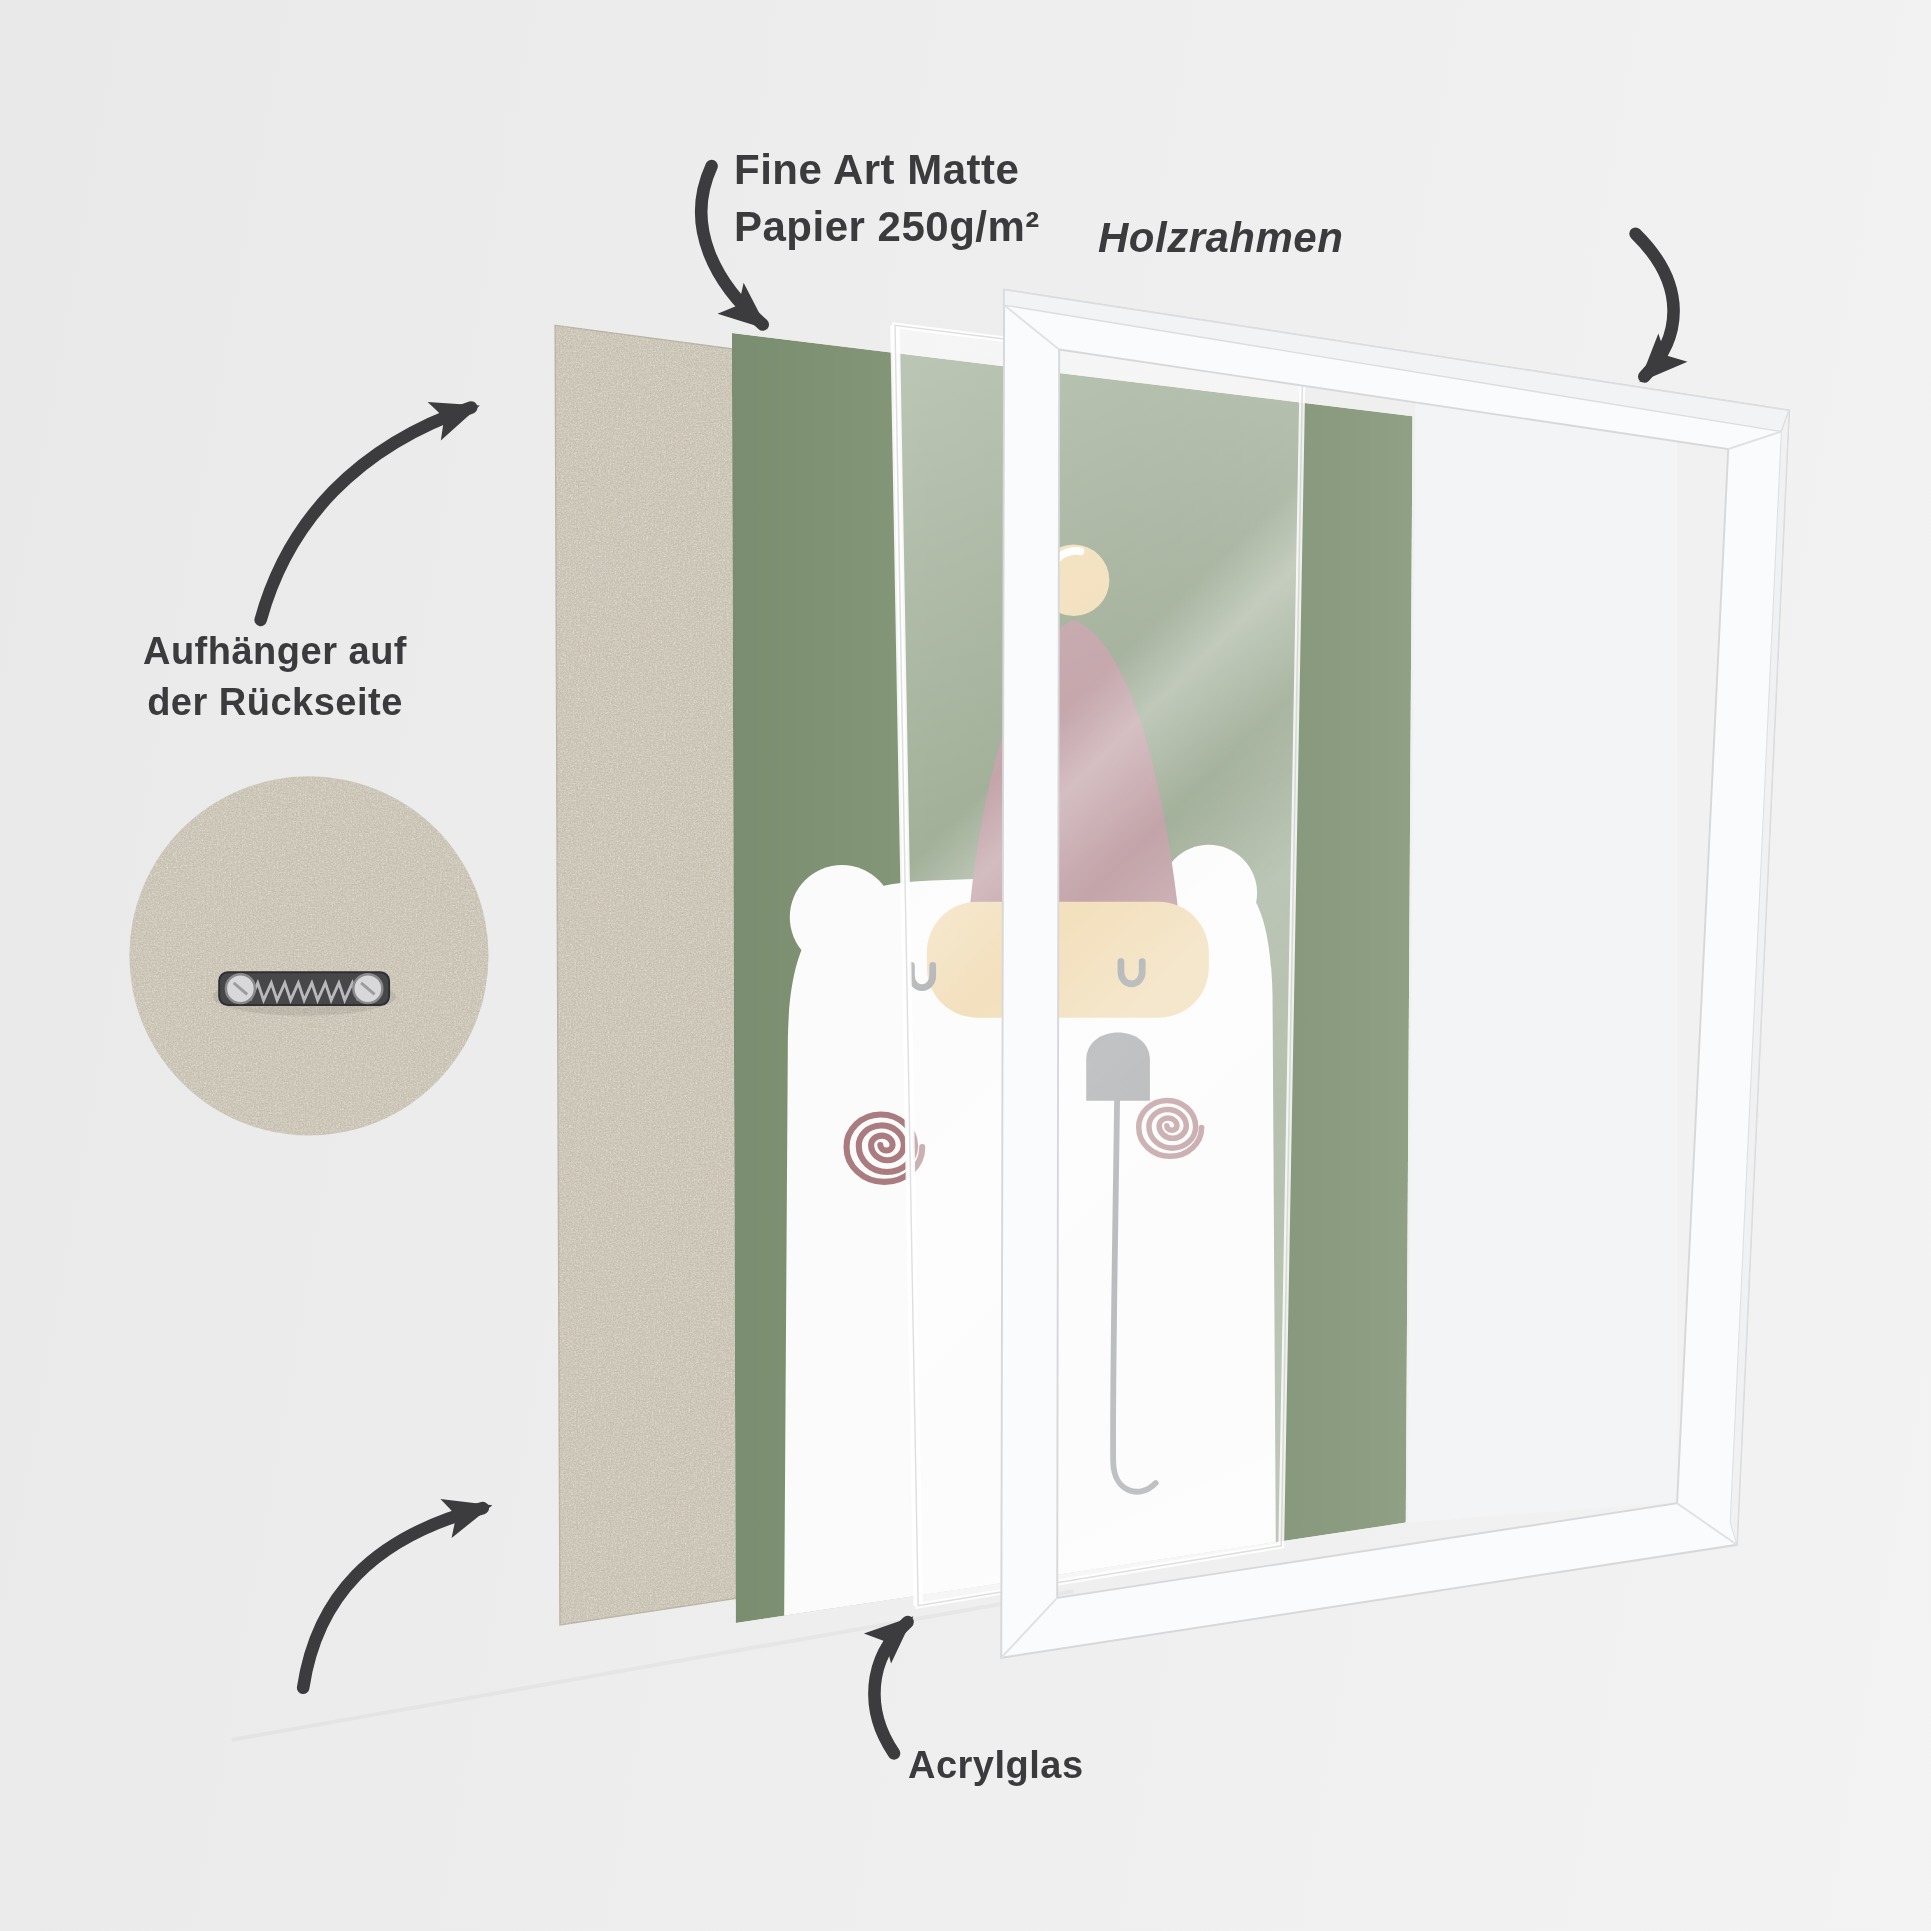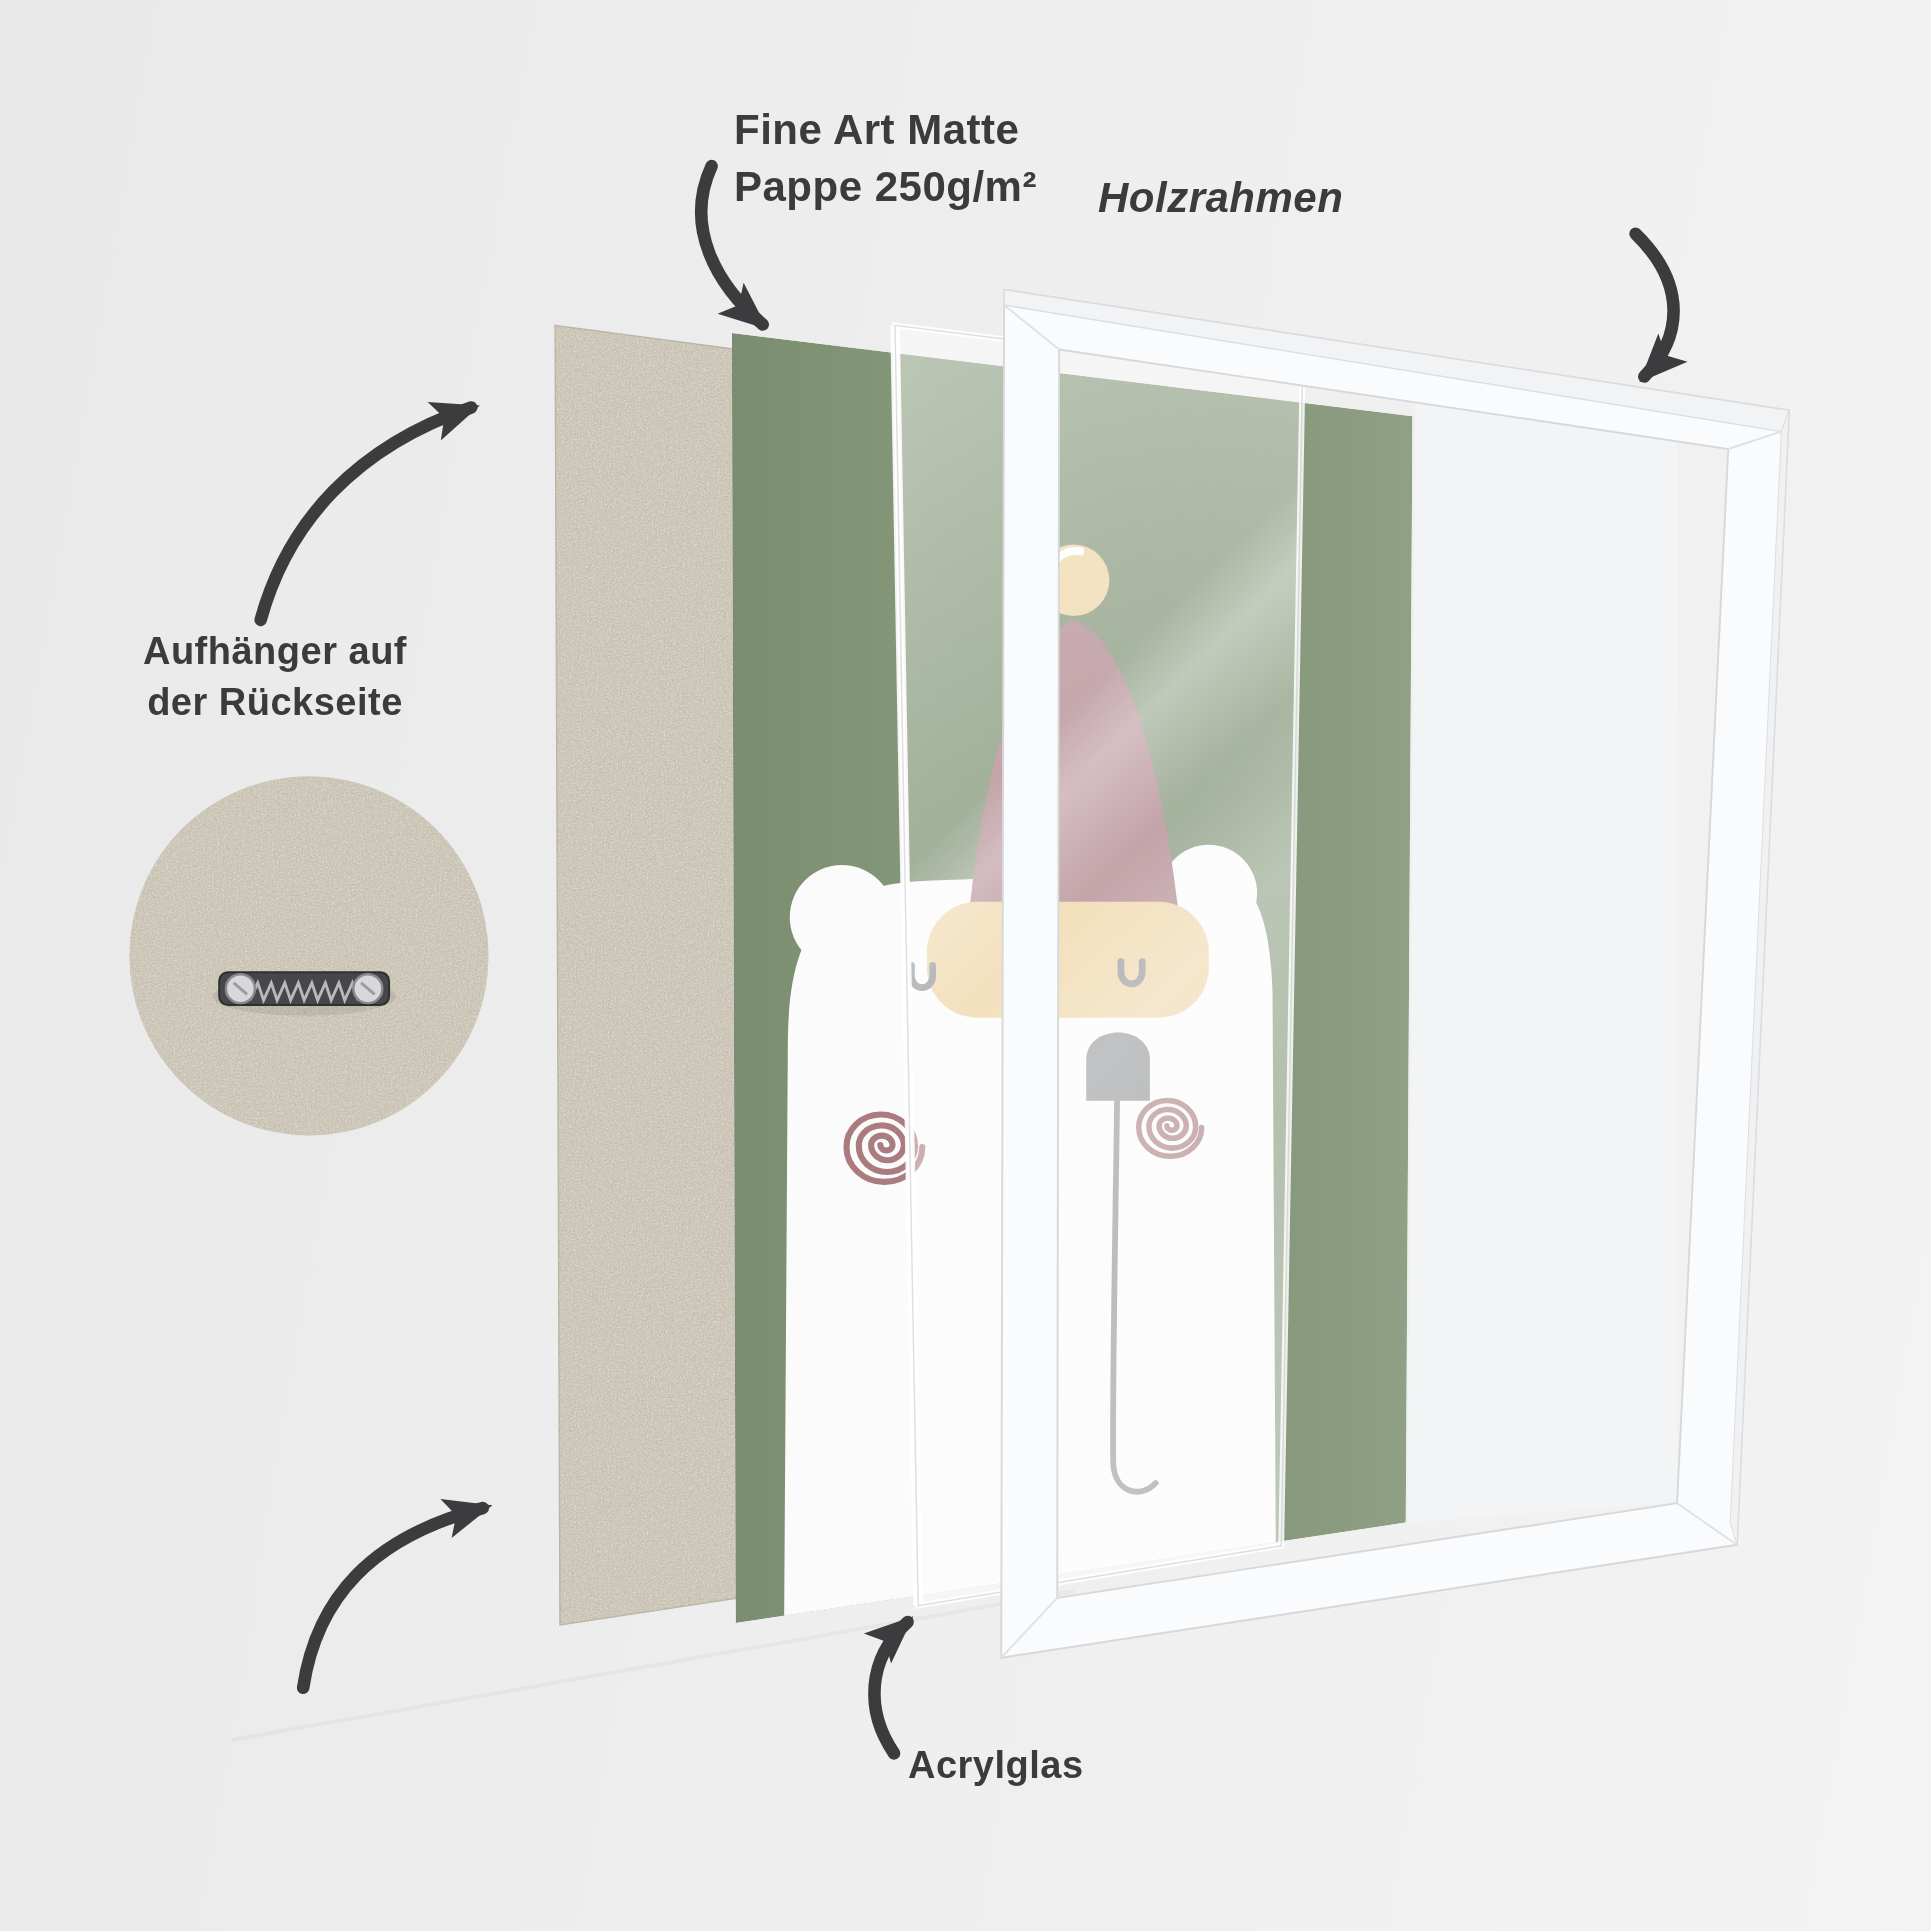--- a/index.html
+++ b/index.html
@@ -11,21 +11,21 @@
   .scene{position:absolute;left:0;top:0;width:1931px;height:1931px;}
   .label{
     position:absolute;
     font-weight:700;
     font-size:38px;
     line-height:1.35;
     letter-spacing:0.5px;
     color:#3b3b3d;
     white-space:nowrap;
   }
-  .label.small{font-size:42px;}
+  .label.small{font-size:42px;margin-top:40px;}
   .label.center{text-align:center;white-space:normal;}
 </style>
 </head>
 <body>
 
 <div class="canvas">
 
   <svg class="scene" viewBox="0 0 2000 2000">
     <defs>
       <clipPath id="posterClip">
@@ -157,21 +157,21 @@
       <path d="M 314,1748 C 328,1655 385,1592 500,1562" stroke-width="13" stroke="#3c3c3e"></path>
       <use href="#ah" transform="translate(510,1559) rotate(-16)" stroke="none" fill="#3c3c3e"></use>
 
       <path d="M 926,1816 C 896,1772 898,1718 940,1680" stroke-width="13" stroke="#3c3c3e"></path>
       <use href="#ah" transform="translate(946,1674) rotate(-42)" stroke="none" fill="#3c3c3e"></use>
     </g>
   </svg>
 
   <div class="label small" style="left:734px;top:102px;">
     <span>Fine Art Matte</span><br>
-    <span>Pappe 250g/m²</span>
+    <span>Papier 250g/m²</span>
   </div>
 
   <div class="label small" style="left:1098px;top:170px;font-style:italic;">
     <span>Holzrahmen</span>
   </div>
 
   <div class="label center" style="left:82px;top:626px;width:386px;">
     <span>Aufhänger auf</span><br>
     <span>der Rückseite</span>
   </div>

